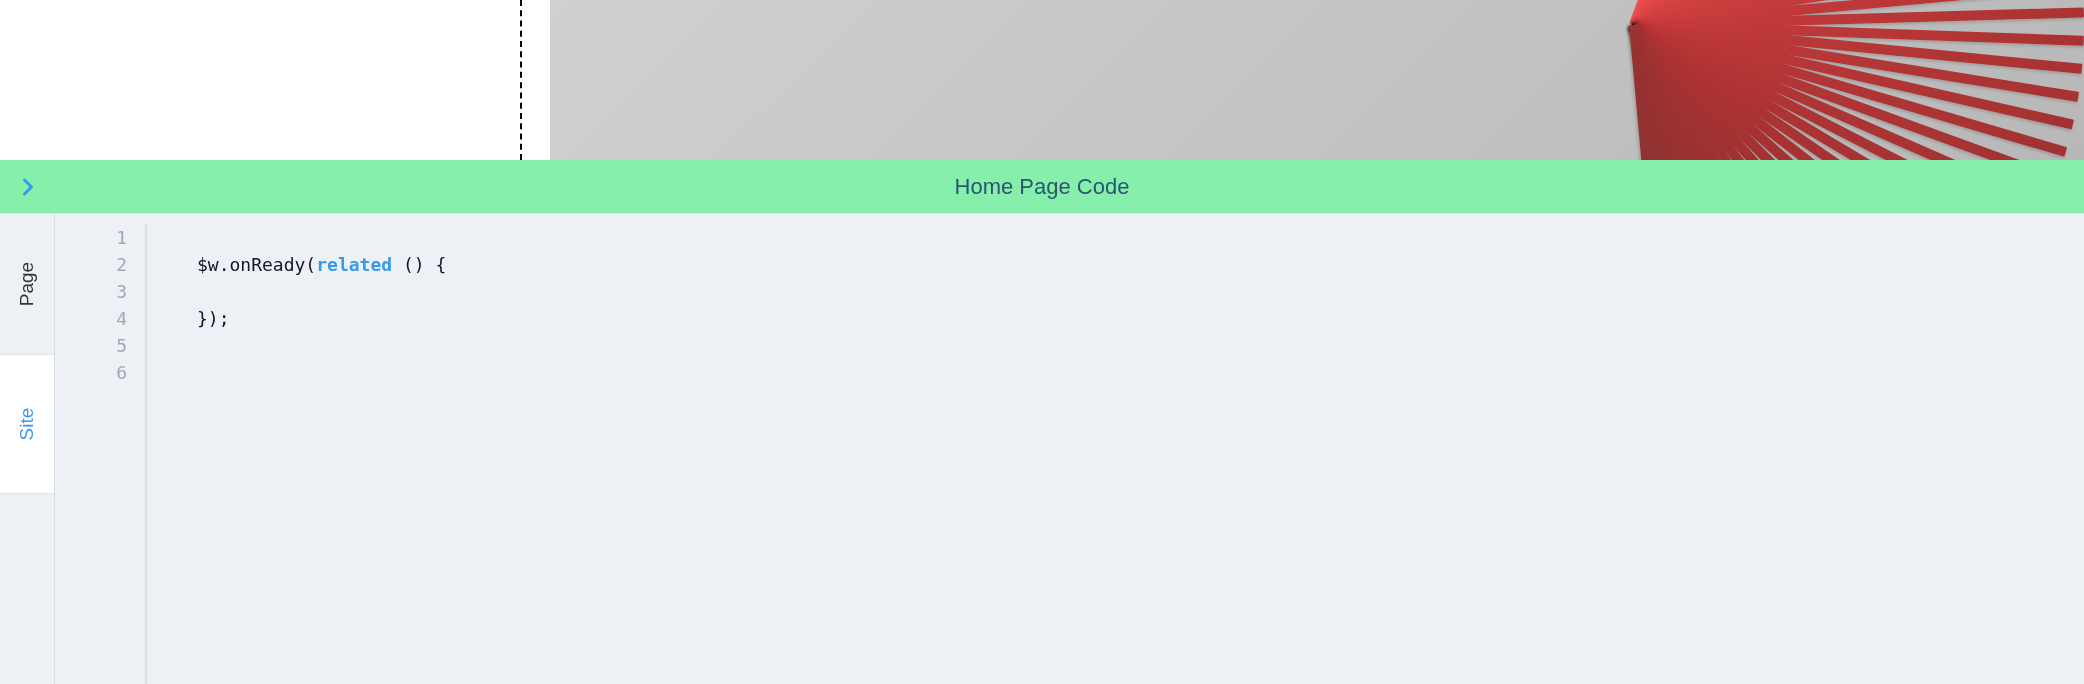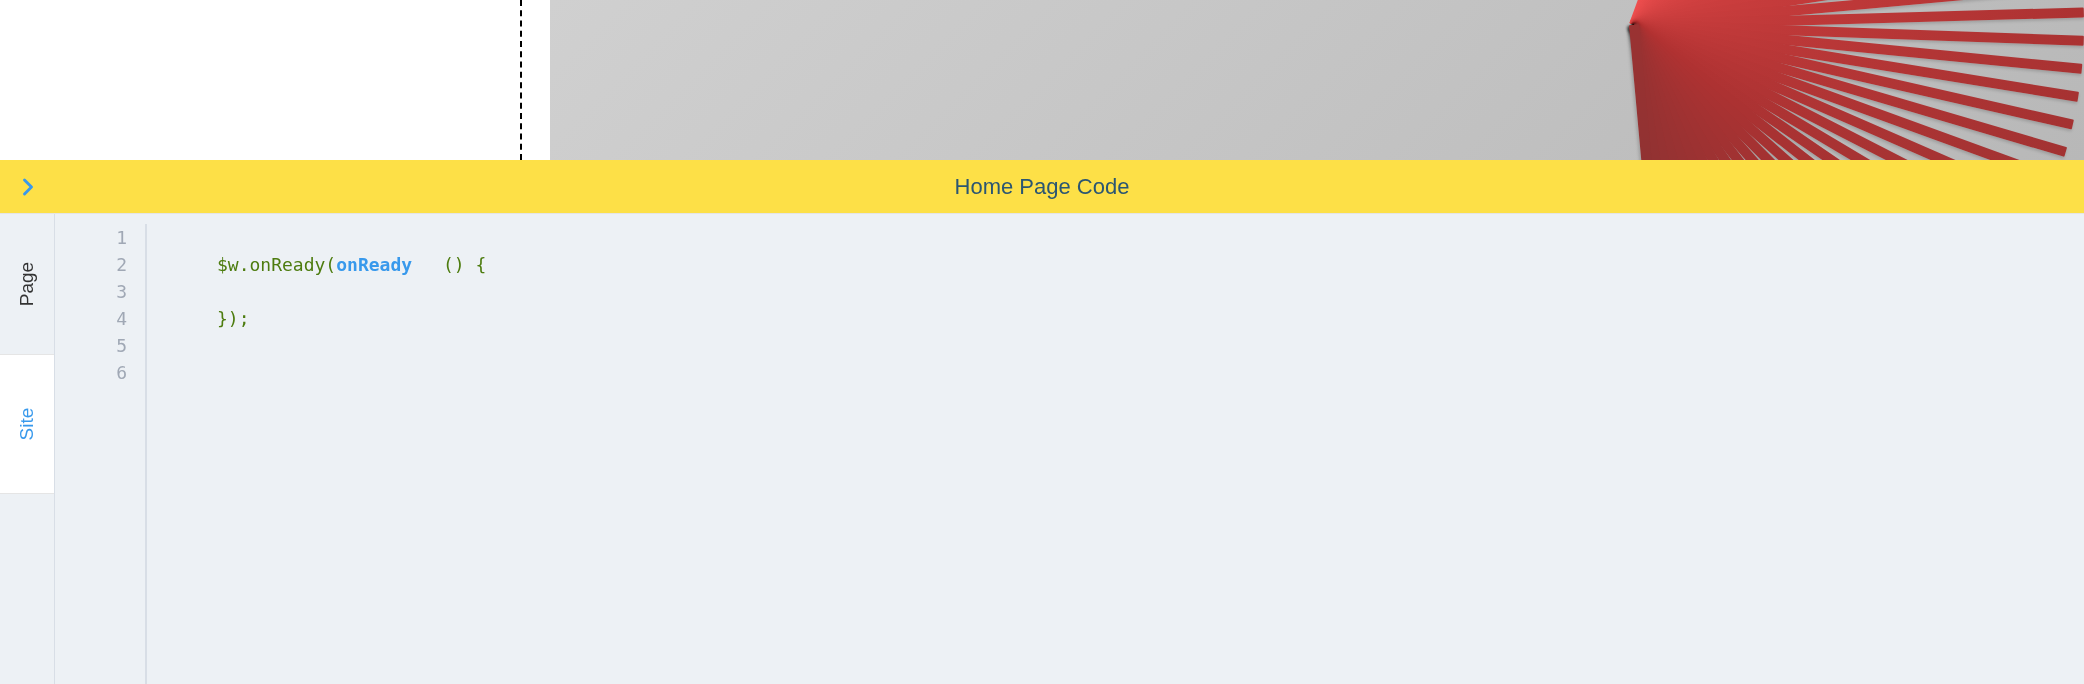--- a/index.html
+++ b/index.html
@@ -67,21 +67,21 @@
       width: 100%;
       height: calc(684px - 160px);
       display: flex;
       flex-direction: column;
     }
 
     .panel-header {
       display: flex;
       align-items: center;
       height: 54px;
-      background: #fde047;
+      background: #86efac;
       border-bottom: 1px solid #e5e5e5;
       position: relative;
     }
 
     .panel-toggle {
       width: 55px;
       height: 100%;
       display: flex;
       align-items: center;
       justify-content: center;
@@ -196,22 +196,21 @@
       font-weight: 700;
     }
 
     .tok-link {
       color: #949da8;
       text-decoration: underline;
       cursor: pointer;
     }
 
     .tok-plain {
-      color: #4d7c0f;
-      margin-left: 20px;
+      color: #0f172a;
     }
   </style>
 </head>
 <body>
 
 <div class="preview-area">
   <div class="preview-divider"></div>
   <div class="preview-image">
     <div class="fan-container">
         <div class="fan-slice" style="transform: rotate(-70deg); background: linear-gradient(90deg, rgb(240, 80, 80) 0%, rgb(210, 50, 50) 100%);"></div>
@@ -287,19 +286,19 @@
         <span class="line-number">1</span>
         <span class="line-number">2</span>
         <span class="line-number">3</span>
         <span class="line-number">4</span>
         <span class="line-number">5</span>
         <span class="line-number">6</span>
       </div>
 
       <div class="code-content">
         <span class="code-line"></span>
-        <span class="code-line"><span class="tok-plain">$w.onReady(</span><span class="tok-keyword">onReady</span><span class="tok-plain"> () {</span></span>
+        <span class="code-line"><span class="tok-plain">$w.onReady(</span><span class="tok-keyword">related</span><span class="tok-plain"> () {</span></span>
         <span class="code-line"></span>
         <span class="code-line"><span class="tok-plain">});</span></span>
       </div>
     </div>
   </div>
 </div>
 
 </body></html>

